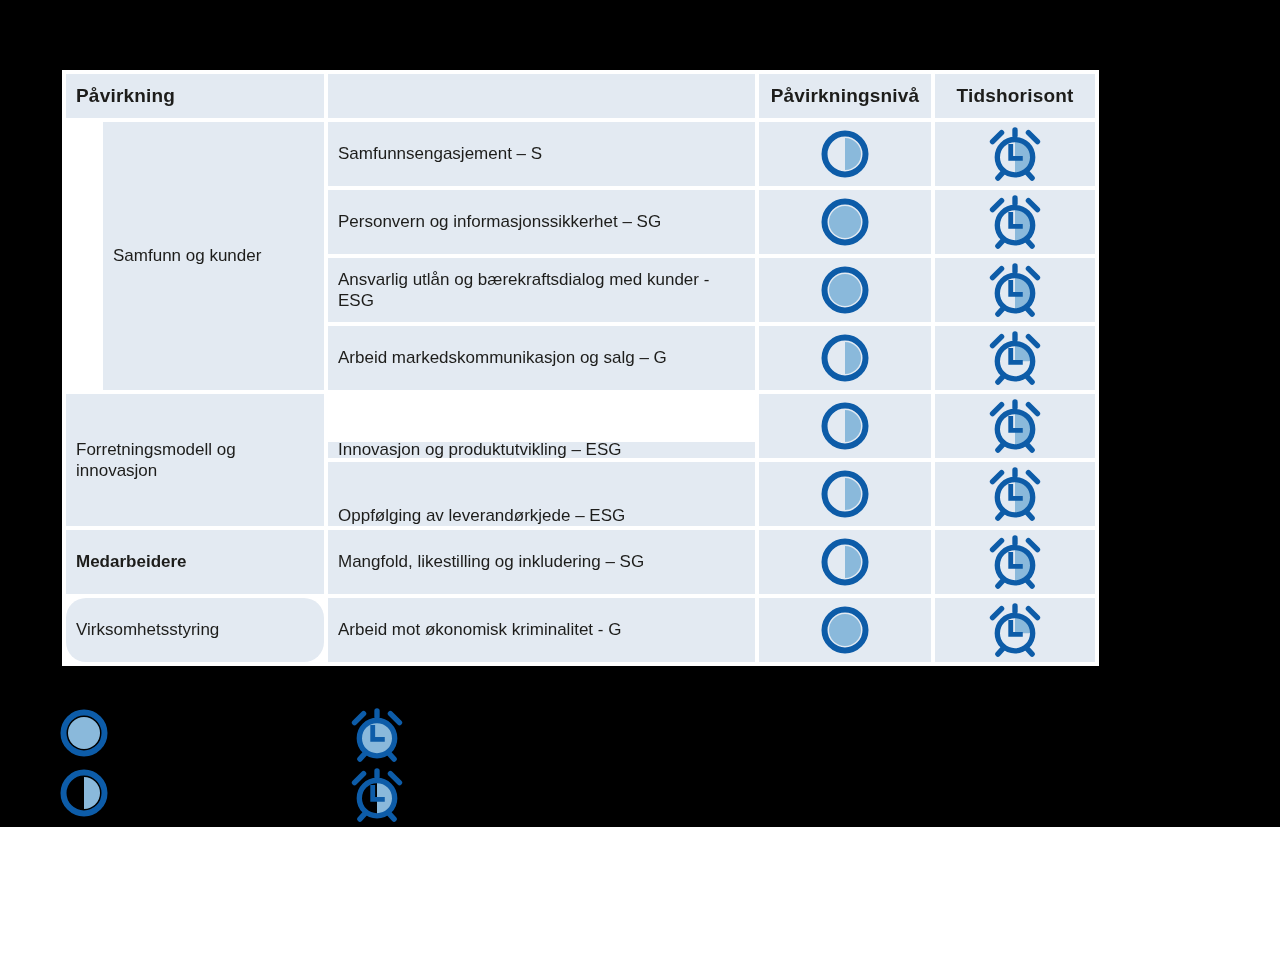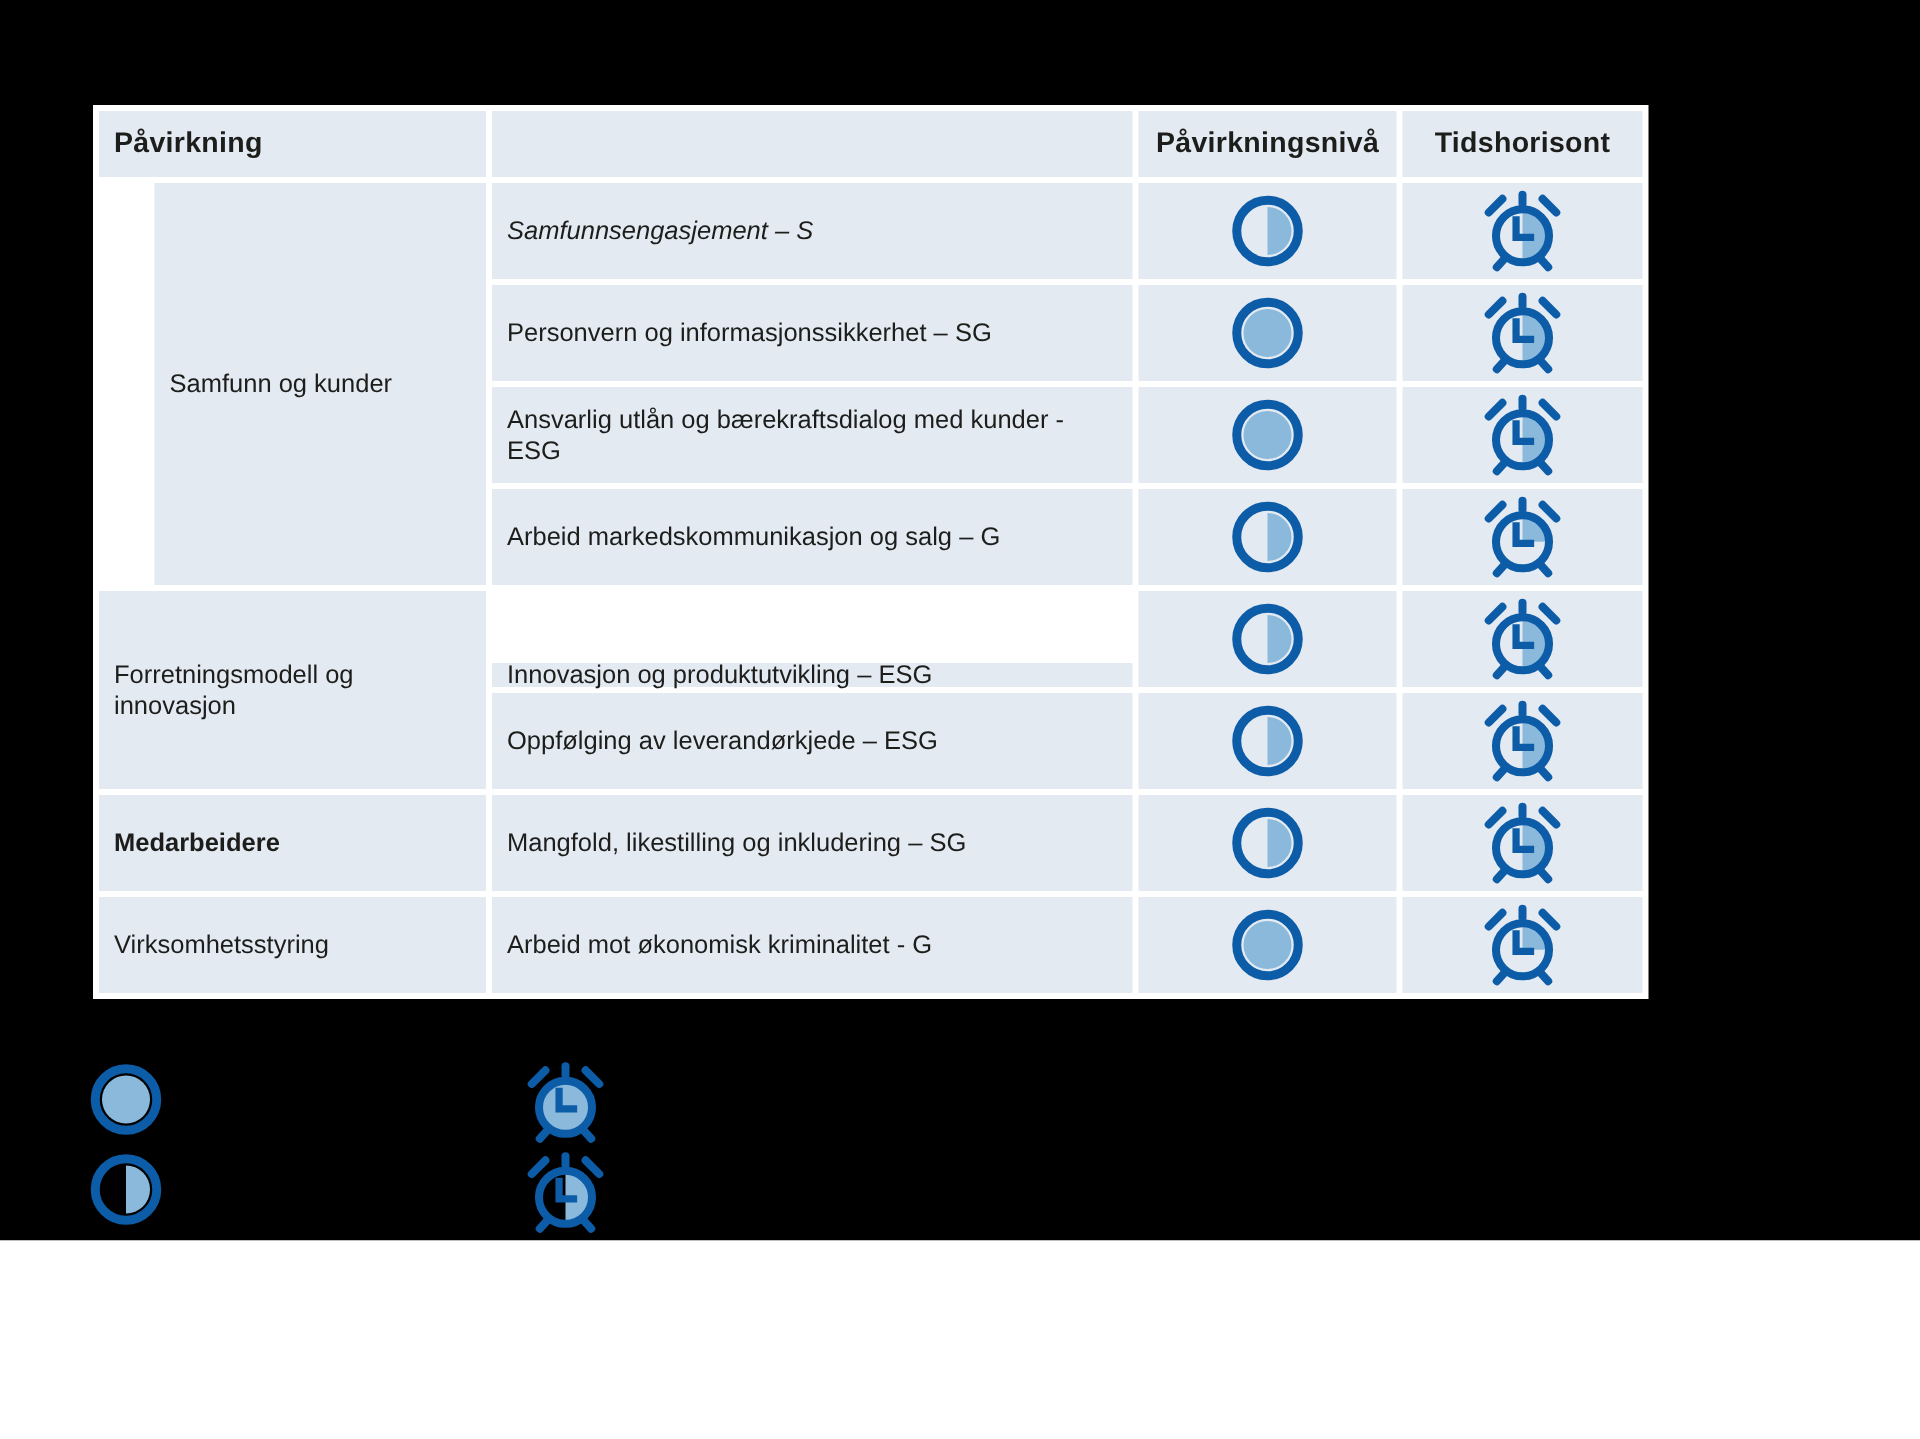--- a/index.html
+++ b/index.html
@@ -64,24 +64,24 @@
     <div class="cell head center c4 r1">Tidshorisont</div>
   <div class="cell txt" style="grid-area: 2 / 1 / span 4; margin-left: 37px;">
         <span>Samfunn og kunder</span>
       </div>
       <div class="cell txt" style="grid-area: 6 / 1 / span 2;">
         <span>Forretningsmodell og innovasjon</span>
       </div>
       <div class="cell txt" style="grid-area: 8 / 1 / span 1; font-weight: bold;">
         <span>Medarbeidere</span>
       </div>
-      <div class="cell txt" style="grid-area: 9 / 1 / span 1;">
+      <div class="cell txt" style="grid-area: 9 / 1 / span 1; border-radius: 20px;">
         <span>Virksomhetsstyring</span>
       </div>
-      <div class="cell txt" style="grid-area: 2 / 2; font-style: italic;">
+      <div class="cell txt" style="grid-area: 2 / 2;">
         <span>Samfunnsengasjement – S</span>
       </div>
       <div class="cell iconcell" style="grid-area: 2 / 3;">
         <svg viewBox="0 0 48 48" width="48" height="48">
           <path d="M24 8 A16 16 0 0 1 24 40 Z" fill="#8ab9db"></path>
           <circle cx="24" cy="24" r="20.5" fill="none" stroke="#0d5ca8" stroke-width="6"></circle>
         </svg>
       </div>
       <div class="cell iconcell" style="grid-area: 2 / 4;">
         <svg viewBox="0 0 56 56" width="60" height="60">
@@ -172,21 +172,21 @@
           <path d="M28 16 A15 15 0 0 1 28 46 Z" fill="#8ab9db"></path>
           <circle cx="28" cy="31" r="16.5" fill="none" stroke="#0d5ca8" stroke-width="5"></circle>
           <path d="M24 21 L24 32 L33 32" fill="none" stroke="#0d5ca8" stroke-width="4.5" stroke-linecap="square"></path>
           <path d="M28 5.5 L28 11" fill="none" stroke="#0d5ca8" stroke-width="5" stroke-linecap="round"></path>
           <path d="M7 16.5 L15.5 8" fill="none" stroke="#0d5ca8" stroke-width="5" stroke-linecap="round"></path>
           <path d="M40.5 8 L49 16.5" fill="none" stroke="#0d5ca8" stroke-width="5" stroke-linecap="round"></path>
           <path d="M17.5 44.5 L12 50.5" fill="none" stroke="#0d5ca8" stroke-width="5" stroke-linecap="round"></path>
           <path d="M38.5 44.5 L44 50.5" fill="none" stroke="#0d5ca8" stroke-width="5" stroke-linecap="round"></path>
         </svg>
       </div>
-      <div class="cell txt" style="grid-area: 7 / 2;">
+      <div class="cell txt" style="grid-area: 7 / 2; align-items: flex-end;">
         <span>Oppfølging av leverandørkjede – ESG</span>
       </div>
       <div class="cell iconcell" style="grid-area: 7 / 3;">
         <svg viewBox="0 0 48 48" width="48" height="48">
           <path d="M24 8 A16 16 0 0 1 24 40 Z" fill="#8ab9db"></path>
           <circle cx="24" cy="24" r="20.5" fill="none" stroke="#0d5ca8" stroke-width="6"></circle>
         </svg>
       </div>
       <div class="cell iconcell" style="grid-area: 7 / 4;">
         <svg viewBox="0 0 56 56" width="60" height="60">

